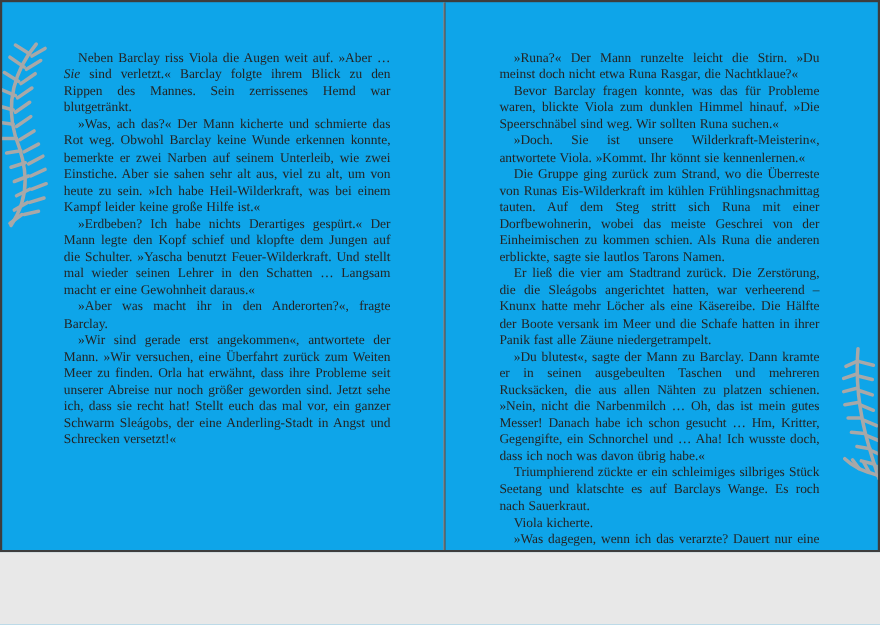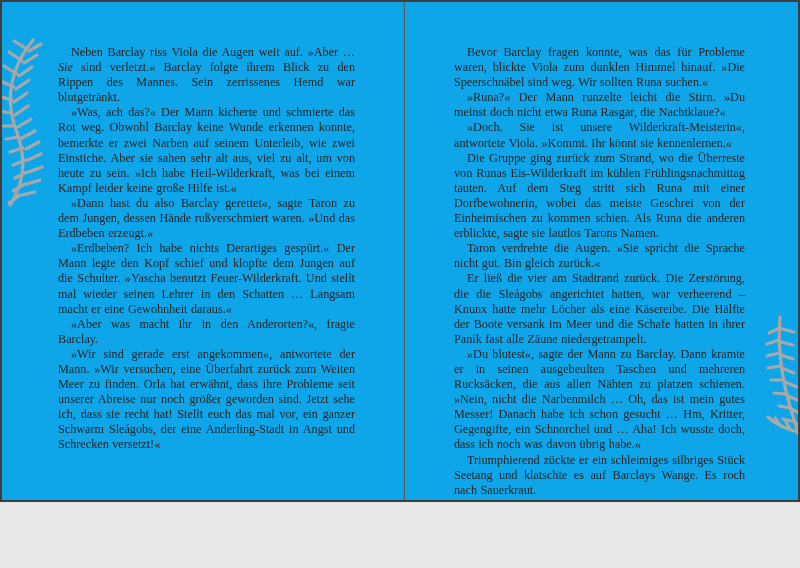--- a/index.html
+++ b/index.html
@@ -110,33 +110,31 @@
       <path d="M36,118 L31,109"></path>
         <path d="M27,115 L21,107"></path>
     </g>
   </svg>
 
   <div class="fold"></div>
 
   <div class="text-block left">
       <p><span>Neben Barclay riss Viola die Augen weit auf. »Aber … </span><em>Sie</em><span> sind verletzt.« Barclay folgte ihrem Blick zu den Rippen des Mannes. Sein zerrissenes Hemd war blutgetränkt.</span></p>
       <p><span>»Was, ach das?« Der Mann kicherte und schmierte das Rot weg. Obwohl Barclay keine Wunde erkennen konnte, bemerkte er zwei Narben auf seinem Unterleib, wie zwei Einstiche. Aber sie sahen sehr alt aus, viel zu alt, um von heute zu sein. »Ich habe Heil-Wilderkraft, was bei einem Kampf leider keine große Hilfe ist.«</span></p>
-      <p><span>»Dann hast du also Barclay gerettet«, sagte Taron zu dem Jungen, dessen Hände rußverschmiert waren. »Und das Erdbeben erzeugt.«</span></p>
       <p><span>»Erdbeben? Ich habe nichts Derartiges gespürt.« Der Mann legte den Kopf schief und klopfte dem Jungen auf die Schulter. »Yascha benutzt Feuer-Wilderkraft. Und stellt mal wieder seinen Lehrer in den Schatten … Langsam macht er eine Gewohnheit daraus.«</span></p>
       <p><span>»Aber was macht ihr in den Anderorten?«, fragte Barclay.</span></p>
       <p><span>»Wir sind gerade erst angekommen«, antwortete der Mann. »Wir versuchen, eine Überfahrt zurück zum Weiten Meer zu finden. Orla hat erwähnt, dass ihre Probleme seit unserer Abreise nur noch größer geworden sind. Jetzt sehe ich, dass sie recht hat! Stellt euch das mal vor, ein ganzer Schwarm Sleágobs, der eine Anderling-Stadt in Angst und Schrecken versetzt!«</span></p>
     </div>
   <div class="page-number left">24</div>
 
   <div class="text-block right">
+      <p><span>»Runa?« Der Mann runzelte leicht die Stirn. »Du meinst doch nicht etwa Runa Rasgar, die Nachtklaue?«</span></p>
       <p><span>Bevor Barclay fragen konnte, was das für Probleme waren, blickte Viola zum dunklen Himmel hinauf. »Die Speerschnäbel sind weg. Wir sollten Runa suchen.«</span></p>
-      <p><span>»Runa?« Der Mann runzelte leicht die Stirn. »Du meinst doch nicht etwa Runa Rasgar, die Nachtklaue?«</span></p>
       <p><span>»Doch. Sie ist unsere Wilderkraft-Meisterin«, antwortete Viola. »Kommt. Ihr könnt sie kennenlernen.«</span></p>
       <p><span>Die Gruppe ging zurück zum Strand, wo die Überreste von Runas Eis-Wilderkraft im kühlen Frühlingsnachmittag tauten. Auf dem Steg stritt sich Runa mit einer Dorfbewohnerin, wobei das meiste Geschrei von der Einheimischen zu kommen schien. Als Runa die anderen erblickte, sagte sie lautlos Tarons Namen.</span></p>
-      <p><span>Taron verdrehte die Augen. »Sie spricht die Sprache nicht gut. Bin gleich zurück.«</span></p>
       <p><span>Er ließ die vier am Stadtrand zurück. Die Zerstörung, die die Sleágobs angerichtet hatten, war verheerend – Knunx hatte mehr Löcher als eine Käsereibe. Die Hälfte der Boote versank im Meer und die Schafe hatten in ihrer Panik fast alle Zäune niedergetrampelt.</span></p>
       <p><span>»Du blutest«, sagte der Mann zu Barclay. Dann kramte er in seinen ausgebeulten Taschen und mehreren Rucksäcken, die aus allen Nähten zu platzen schienen. »Nein, nicht die Narbenmilch … Oh, das ist mein gutes Messer! Danach habe ich schon gesucht … Hm, Kritter, Gegengifte, ein Schnorchel und … Aha! Ich wusste doch, dass ich noch was davon übrig habe.«</span></p>
       <p><span>Triumphierend zückte er ein schleimiges silbriges Stück Seetang und klatschte es auf Barclays Wange. Es roch nach Sauerkraut.</span></p>
       <p><span>Viola kicherte.</span></p>
       <p><span>»Was dagegen, wenn ich das verarzte? Dauert nur eine Minu-</span></p>
     </div>
   <div class="page-number right">25</div>
 
 </div>
 

